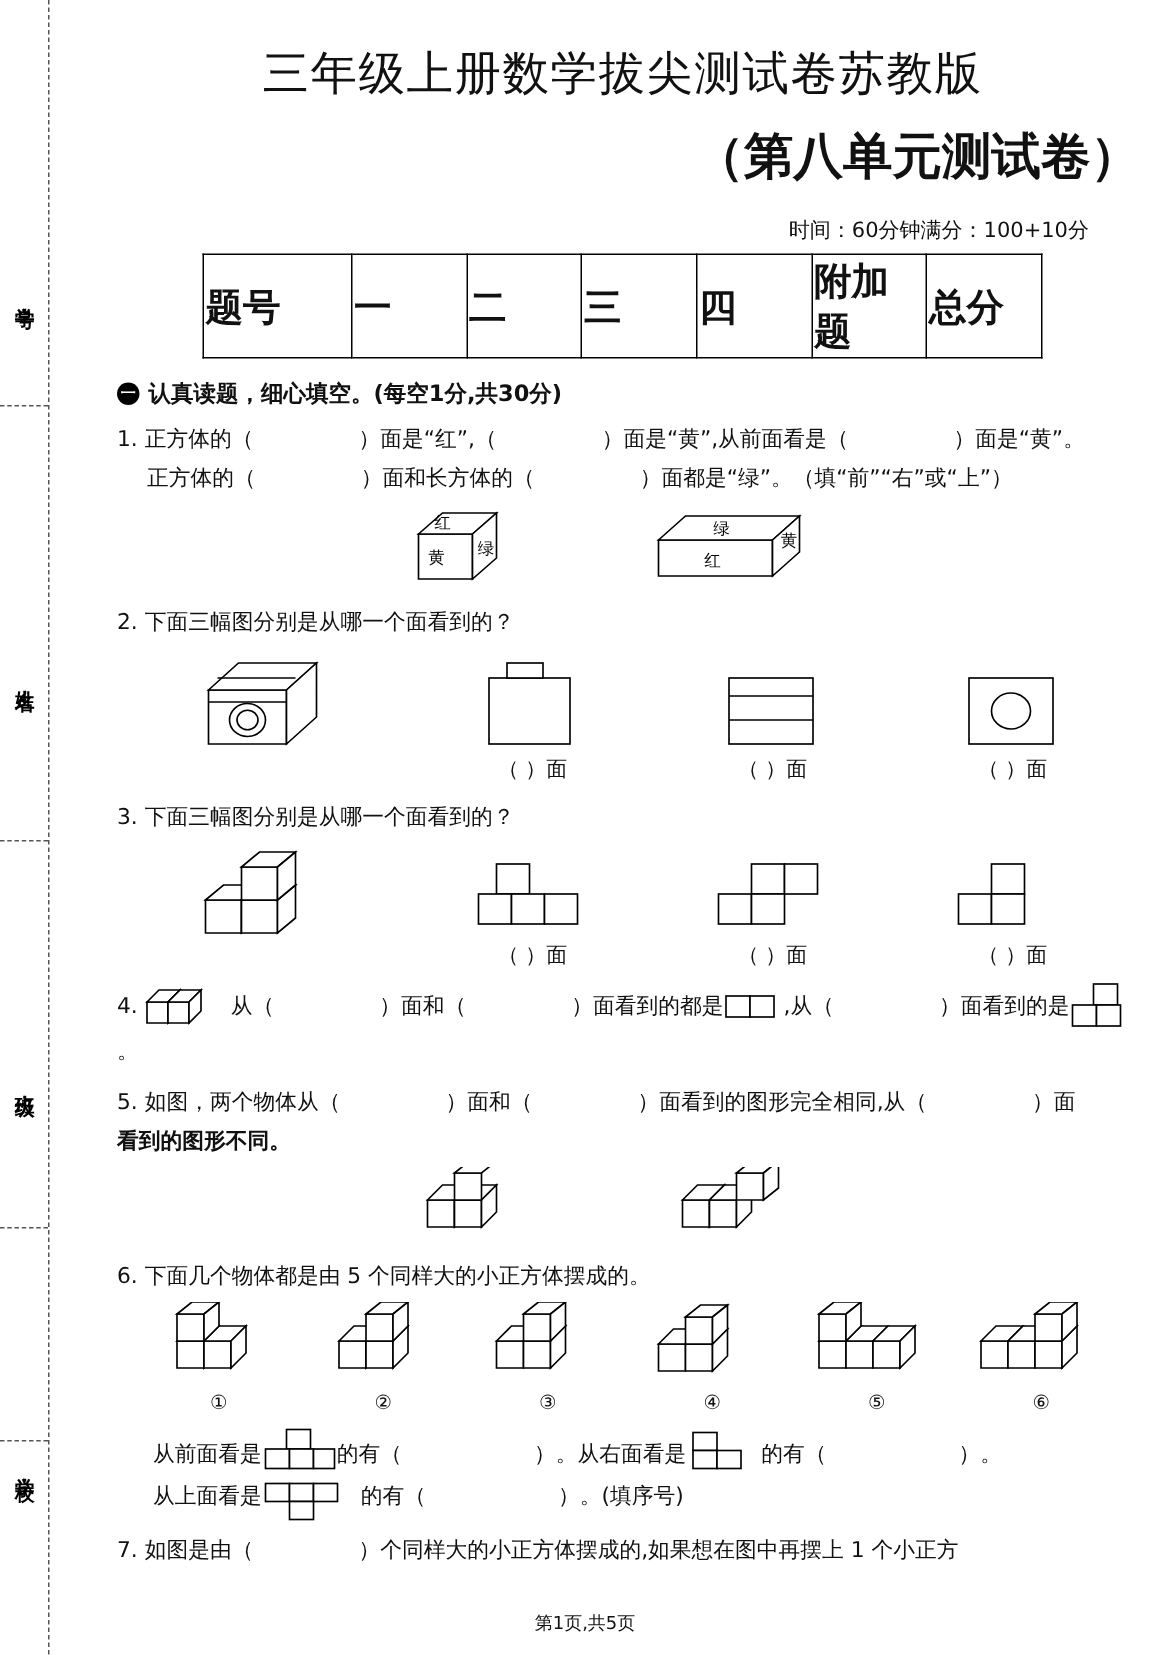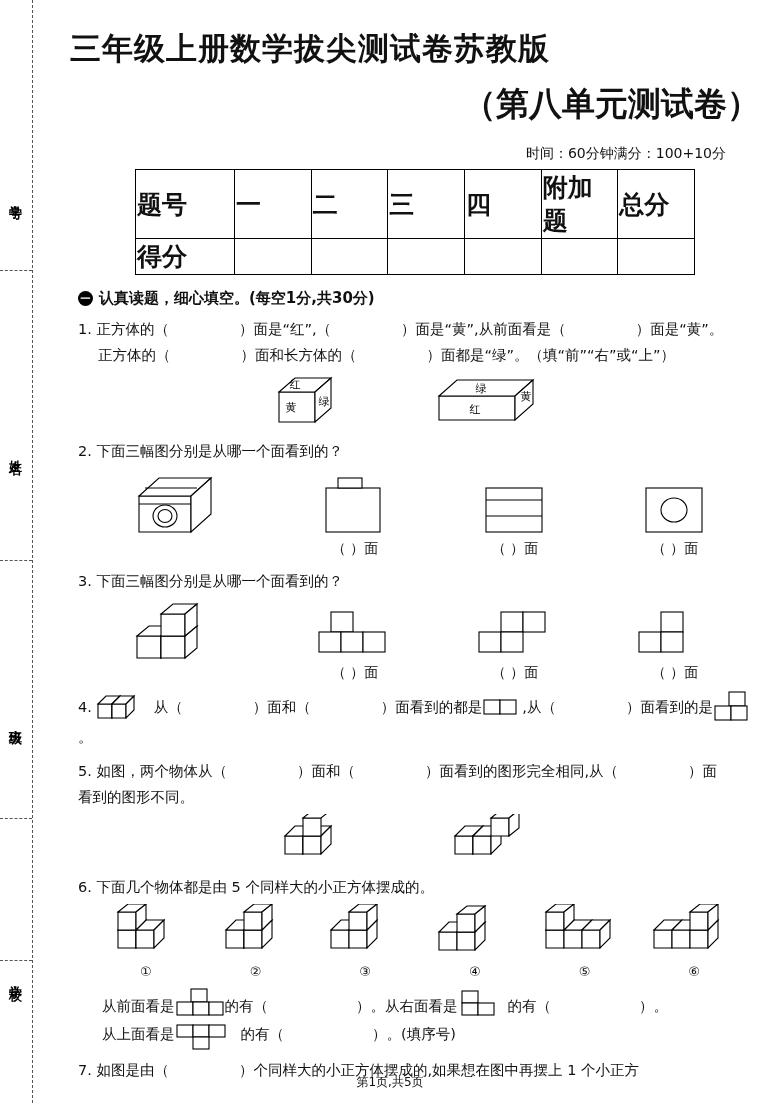--- a/index.html
+++ b/index.html
@@ -28,22 +28,23 @@
     color:#000;
   }
   .side-tick{
     position:absolute;left:0;width:32px;border-top:1px dashed #555;height:0;
   }
 
   .content{position:absolute;left:70px;top:0;width:690px;}
 
   h1.title{
     font-family:"DejaVu Serif","Liberation Serif",serif;
-    font-weight:bold;
+    font-weight:normal;
     font-size:31px;
+    text-align:center;
     margin:28px 0 0 0;
     letter-spacing:1px;
   }
   h2.subtitle{
     font-family:Liberation Sans, sans-serif;
     font-weight:bold;
     font-size:33px;
     text-align:right;
     margin:12px 0 0 0;
   }
@@ -127,29 +128,20 @@
     <table class="score">
       <tbody>
           <tr>
         <td class="hdr">题号</td>
         <td>一</td>
         <td>二</td>
         <td>三</td>
         <td>四</td>
         <td>附加题</td>
         <td>总分</td>
-      </tr>
-      <tr>
-        <td class="hdr">得分</td>
-        <td></td>
-        <td></td>
-        <td></td>
-        <td></td>
-        <td></td>
-        <td></td>
       </tr>
     </tbody>
       </table>
 
     <div class="sec-head">
       <span class="circnum">一</span>
       <span>认真读题，细心填空。(每空1分,共30分)</span>
     </div>
 
     <div class="q">
@@ -301,21 +293,21 @@
         <rect x="16" y="2" width="16" height="14" class="fill-w"></rect>
         <rect x="2" y="16" width="16" height="14" class="fill-w"></rect>
         <rect x="18" y="16" width="16" height="14" class="fill-w"></rect>
       </svg>
       <span>。</span>
     </div>
 
     <div class="q" style="margin-top:8px;">
       <span>5.</span>
       <span>如图，两个物体从（</span><span class="u"></span><span>）面和（</span><span class="u"></span><span>）面看到的图形完全相同,从（</span><span class="u"></span><span>）面</span>
-      <span class="indent" style="margin-left:0;">看到的图形不同。</span>
+      <span class="indent" style="margin-left:0;font-weight:bold;">看到的图形不同。</span>
     </div>
 
     <div class="figrow" style="gap:60px;margin-top:4px;">
       <svg width="110" height="50" viewBox="0 0 110 50">
         <path class="fill-w" d="M10 22 L28 22 L28 40 L10 40 Z"></path>
         <path class="fill-w" d="M10 22 L20 12 L38 12 L28 22 Z"></path>
         <path class="fill-w" d="M28 22 L38 12 L38 30 L28 40 Z"></path>
         <path class="fill-w" d="M28 22 L46 22 L46 40 L28 40 Z"></path>
         <path class="fill-w" d="M28 22 L38 12 L56 12 L46 22 Z"></path>
         <path class="fill-w" d="M46 22 L56 12 L56 30 L46 40 Z"></path>

